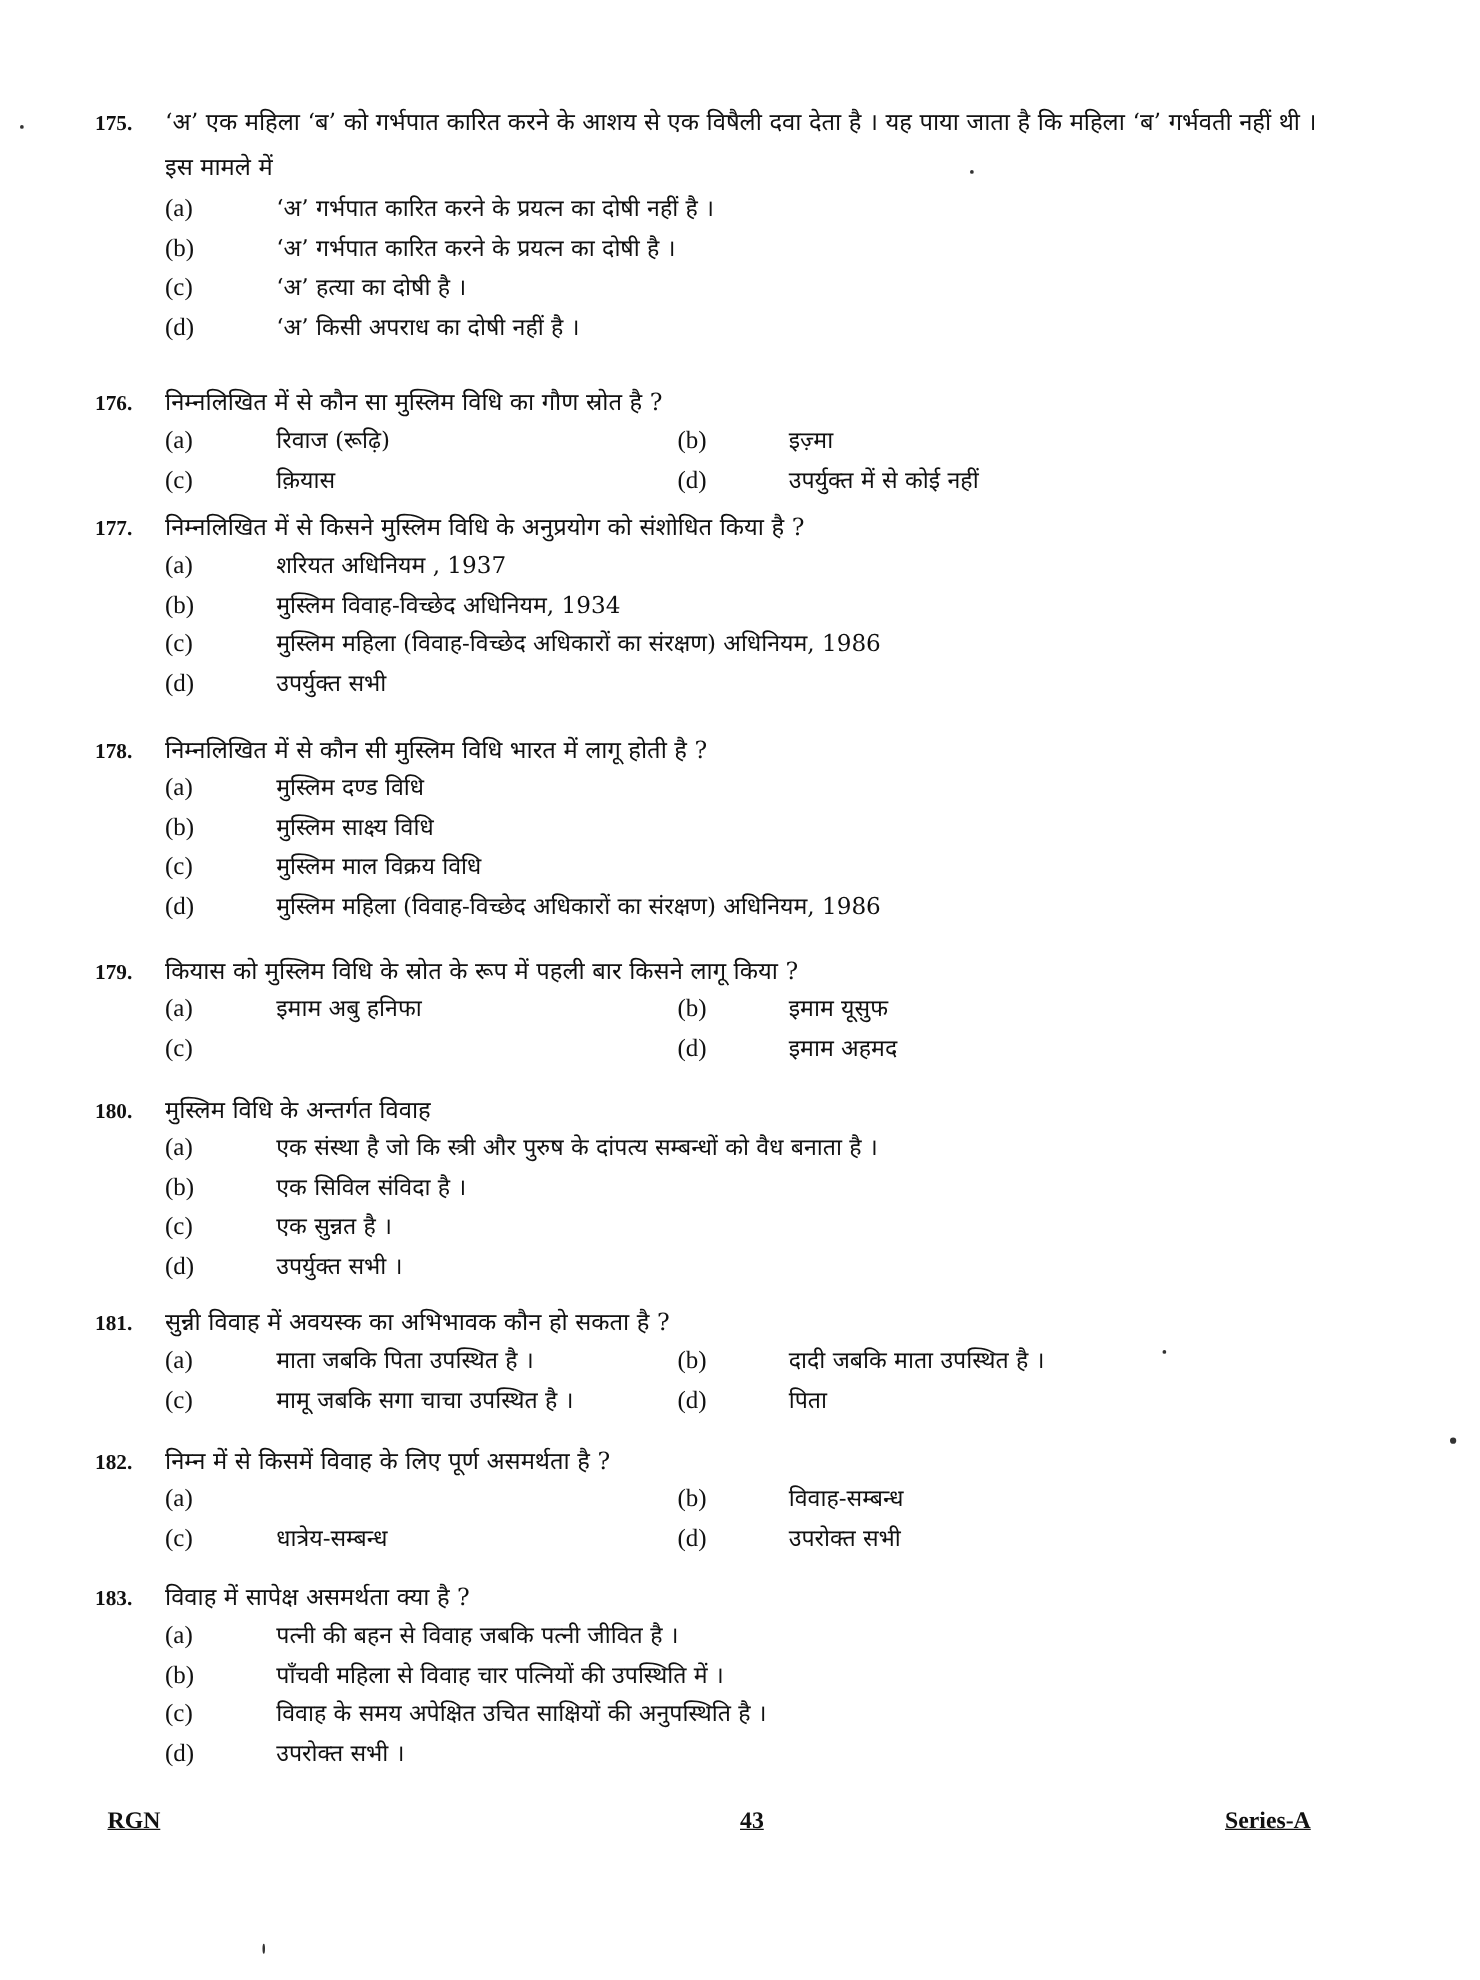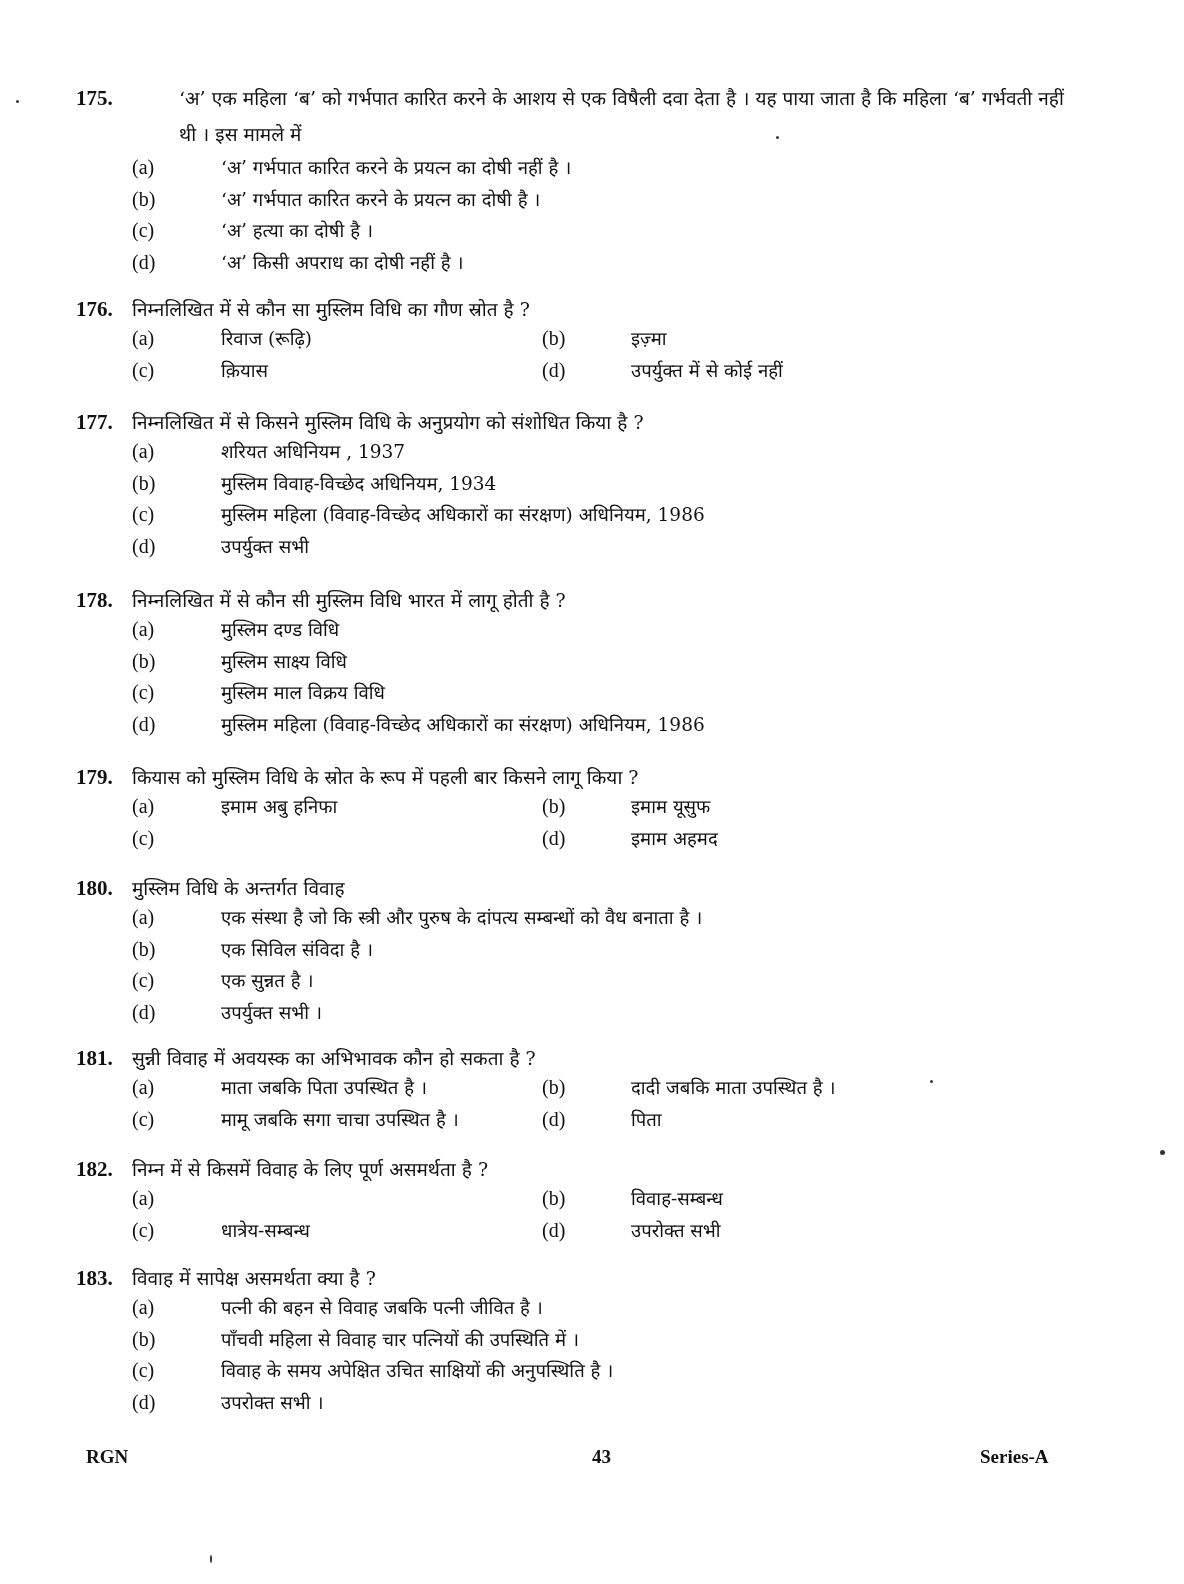--- a/index.html
+++ b/index.html
@@ -7,42 +7,42 @@
     width: 1184px; height: 1584px;
     background: #ffffff;
     position: relative;
     overflow: hidden;
     font-family: "DejaVu Serif", "Liberation Serif", serif;
     color: #111;
   }
   .page { position: absolute; left: 0; top: 0; width: 1184px; height: 1584px; }
   .q { position: absolute; left: 76px; width: 1000px; }
   .q-head { display: flex; align-items: baseline; font-size: 19px; line-height: 28px; }
-  .q-num { font-family: "Liberation Serif", serif; font-weight: bold; font-size: 21px; width: 56px; flex: none; }
+  .q-num { font-family: "Liberation Serif", serif; font-weight: bold; font-size: 17px; width: 56px; flex: none; }
   .q-text { flex: 1; }
   .opts { margin-left: 56px; }
   .opt { display: flex; align-items: baseline; font-size: 18.5px; line-height: 31.5px; }
   .opt-label { font-family: "Liberation Serif", serif; font-size: 20px; width: 60px; flex: none; }
   .opt-text { flex: 1; margin-left: 29px; }
   .grid2 { display: grid; grid-template-columns: 410px 1fr; }
-  .footer { position: absolute; top: 1446px; font-family: "Liberation Serif", serif; font-weight: bold; font-size: 19px; }
+  .footer { position: absolute; top: 1446px; font-family: "Liberation Serif", serif; font-weight: bold; font-size: 19px; text-decoration: underline; }
   .f-left { left: 86px; }
   .f-center { left: 592px; }
   .f-right { left: 980px; }
   .speck { position: absolute; width: 3px; height: 3px; background: #333; border-radius: 50%; }
 </style>
 </head>
 <body>
 
 <div class="page">
 
   <div class="q" style="top:80px;">
     <div class="q-head">
       <span class="q-num">175.</span>
-      <span class="q-text" style="line-height:36px;margin-left:47px;">‘अ’ एक महिला ‘ब’ को गर्भपात कारित करने के आशय से एक विषैली दवा देता है । यह पाया जाता है कि महिला ‘ब’ गर्भवती नहीं थी । इस मामले में</span>
+      <span class="q-text" style="line-height:36px;">‘अ’ एक महिला ‘ब’ को गर्भपात कारित करने के आशय से एक विषैली दवा देता है । यह पाया जाता है कि महिला ‘ब’ गर्भवती नहीं थी । इस मामले में</span>
     </div>
     <div class="opts">
       <div class="opt">
           <span class="opt-label">(a)</span>
           <span class="opt-text">‘अ’ गर्भपात कारित करने के प्रयत्न का दोषी नहीं है ।</span>
         </div>
       <div class="opt">
           <span class="opt-label">(b)</span>
           <span class="opt-text">‘अ’ गर्भपात कारित करने के प्रयत्न का दोषी है ।</span>
         </div>
@@ -50,21 +50,21 @@
           <span class="opt-label">(c)</span>
           <span class="opt-text">‘अ’ हत्या का दोषी है ।</span>
         </div>
       <div class="opt">
           <span class="opt-label">(d)</span>
           <span class="opt-text">‘अ’ किसी अपराध का दोषी नहीं है ।</span>
         </div>
     </div>
   </div>
 
-  <div class="q" style="top:295px;">
+  <div class="q" style="top:308px;">
     <div class="q-head">
       <span class="q-num">176.</span>
       <span class="q-text">निम्नलिखित में से कौन सा मुस्लिम विधि का गौण स्रोत है ?</span>
     </div>
     <div class="opts grid2">
       <div class="opt">
           <span class="opt-label">(a)</span>
           <span class="opt-text">रिवाज (रूढ़ि)</span>
         </div>
       <div class="opt">

